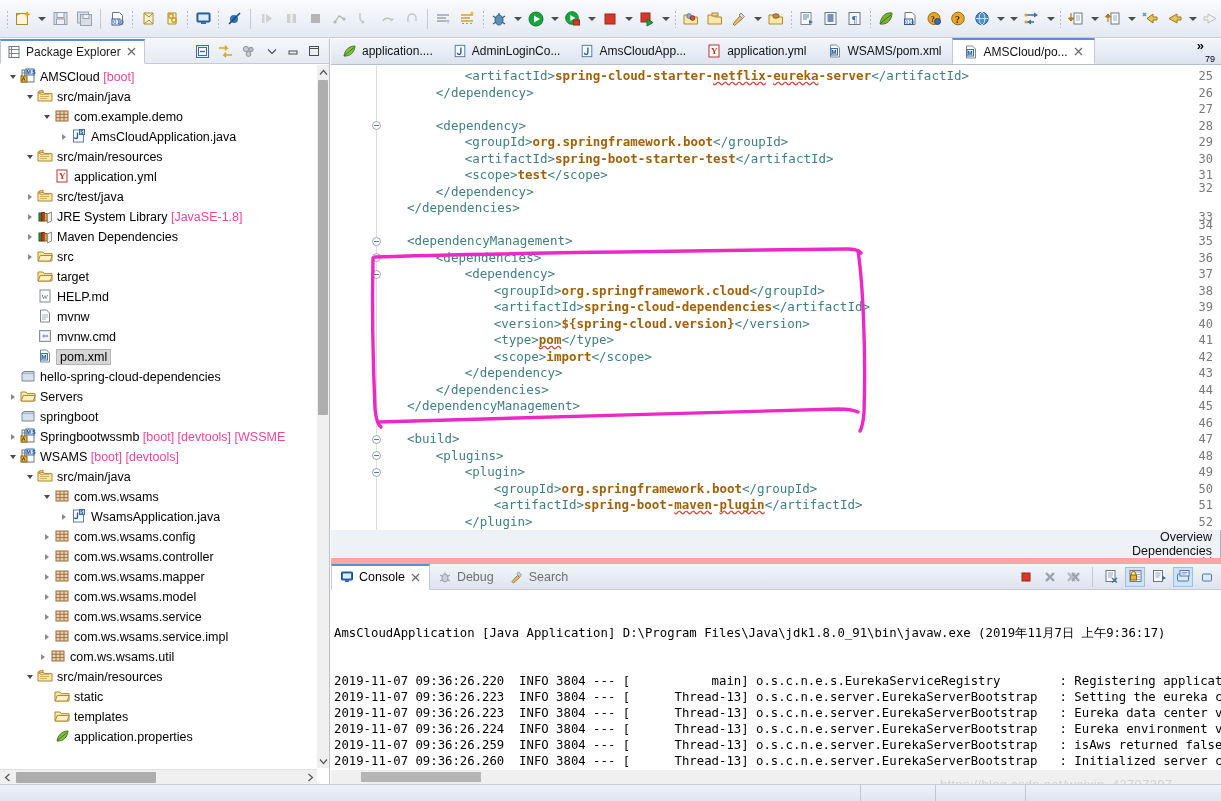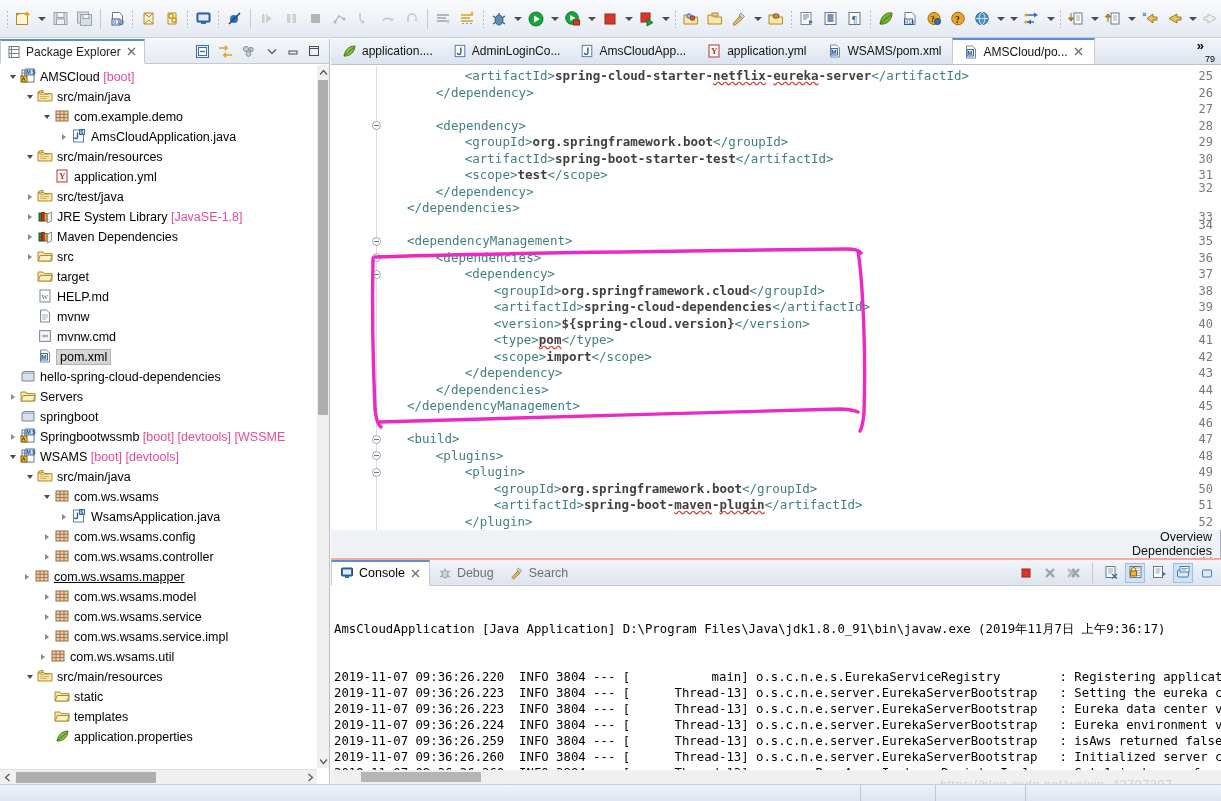--- a/index.html
+++ b/index.html
@@ -86,35 +86,35 @@
   .ln { position:absolute; right:8px; width:40px; text-align:right;
     font-family:"DejaVu Sans Mono","Liberation Mono",monospace; font-size:12px; color:#787878;
     height:16.5px; line-height:16.5px; }
   .fold { position:absolute; left:40px; width:11px; height:16.5px; display:flex;
     align-items:center; justify-content:center; }
   .fold span { display:block; width:9px; height:9px; border:1px solid #9aa7b5; border-radius:50%;
     background:#fff; position:relative;}
   .fold span::after{content:"";position:absolute; left:1px; top:3px; width:5px; height:1px; background:#6a7785;}
   .cline { position:absolute; left:0; height:16.5px; line-height:16.5px; white-space:pre; }
   .tag { color:#3f7f7f; }
-  .txt { color:#404040; font-weight:bold; }
+  .txt { color:#a16207; font-weight:bold; }
   .sq { text-decoration: underline wavy #d04a3a; text-decoration-skip-ink:none; }
   .ed-hscroll { position:absolute; left:0; bottom:0; right:0; height:14px; background:#f0f0f0;}
   .ed-hscroll .thumb{ position:absolute; top:2px; height:10px; background:#b5b5b5;}
 
   
   .form-tabs { position:absolute; left:331px; top:530px; width:890px; height:26px;
     background:#eef1f6; display:flex; align-items:flex-end;flex-direction:column; }
   .ftab { height:22px; padding:0 8px; font-size:12.5px; display:flex; align-items:center;
     border-right:1px solid #a9b2c0; color:#111; }
   .ftab.active { background:#fff; border:1px solid #7a8597; border-bottom:1px solid #fff; height:23px; }
 
   
   .console { position:absolute; left:331px; top:558px; width:890px; height:226px; background:#fff;
-    border-top:2px solid #fca5a5; }
+    border-top:6px solid #fca5a5; }
   .con-tabrow { height:26px; background:linear-gradient(to bottom,#f2f5fa,#dde4ef);
     display:flex; align-items:center; border-bottom:1px solid #c3cad6; position:relative; }
   .con-tab { display:flex; align-items:center; gap:5px; padding:0 8px; font-size:12.5px; height:26px;}
   .con-tab.active { background:#fff; border:1px solid #c3cad6; border-bottom:1px solid #fff;
     border-top:2px solid #5b8dd9; }
   .con-tab .dimlbl { color:#6f6f6f; }
   .con-tools { margin-left:auto; display:flex; align-items:center; gap:4px; padding-right:4px; }
   .con-tool { width:20px; height:20px; display:flex; align-items:center; justify-content:center; }
   .con-tool.on { background:#cfe3f7; border:1px solid #9bc0e4; }
   .con-body { position:absolute; top:27px; left:0; right:0; bottom:14px; overflow:hidden;
@@ -773,21 +773,21 @@
             <i class="chev right"></i>
           </span>
           <span class="ticon">
             <span><svg width="16" height="16" viewBox="0 0 16 16">
                 <rect x="2" y="3" width="12" height="10" fill="#e9ceb0" stroke="#9a6b3a"></rect>
                 <path d="M6 3v10 M10 3v10 M2 6.3h12 M2 9.6h12" stroke="#9a6b3a" stroke-width=".9"></path>
               </svg></span>
           </span>
           <span class="lbl-box"><span class="lbl">com.ws.wsams.controller</span></span>
         </div>
-        <div class="row" style="padding-left: 20px; text-decoration: underline;">
+        <div class="row" style="padding-left: 40px;">
           <span class="twisty">
             <i class="chev right"></i>
           </span>
           <span class="ticon">
             <span><svg width="16" height="16" viewBox="0 0 16 16">
                 <rect x="2" y="3" width="12" height="10" fill="#e9ceb0" stroke="#9a6b3a"></rect>
                 <path d="M6 3v10 M10 3v10 M2 6.3h12 M2 9.6h12" stroke="#9a6b3a" stroke-width=".9"></path>
               </svg></span>
           </span>
           <span class="lbl-box"><span class="lbl">com.ws.wsams.mapper</span></span>

